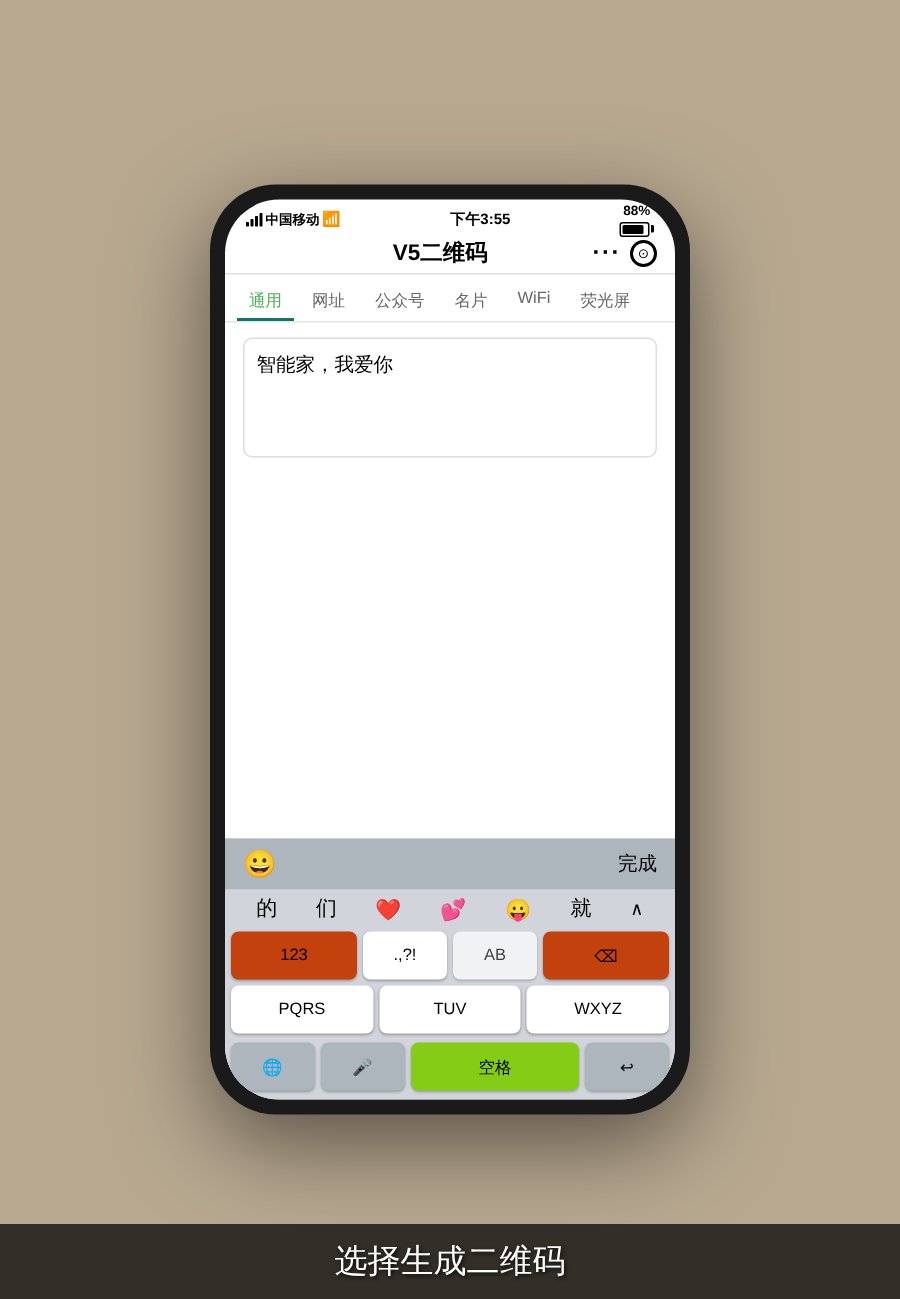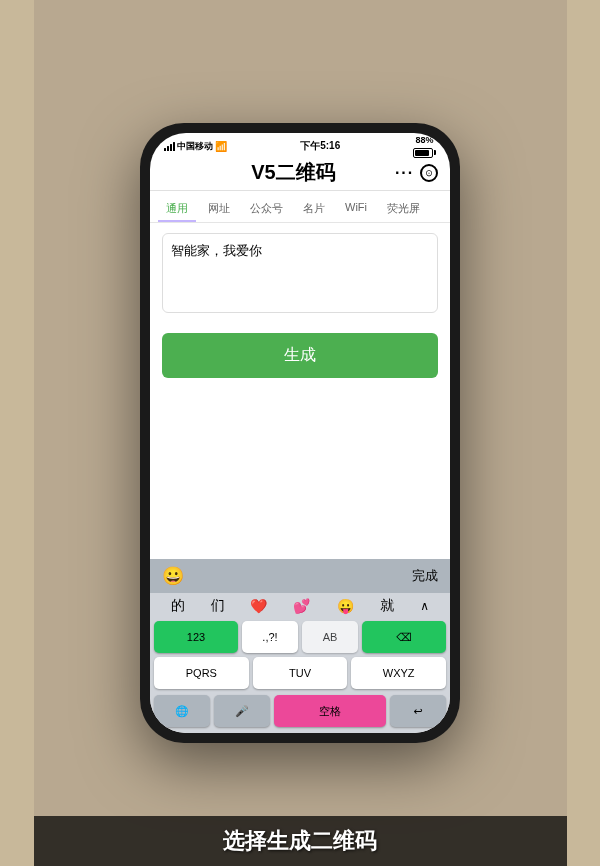--- a/index.html
+++ b/index.html
@@ -114,21 +114,21 @@
     
     .nav-bar {
       display: flex;
       align-items: center;
       justify-content: space-between;
       padding: 4px 12px;
       border-bottom: 1px solid #e0e0e0;
     }
 
     .nav-title {
-      font-size: 20px;
+      font-size: 15px;
       font-weight: 600;
       color: #000;
     }
 
     .nav-dots {
       font-size: 16px;
       font-weight: 700;
       letter-spacing: 1px;
       color: #000;
     }
@@ -155,21 +155,21 @@
     .tab-item {
       padding: 4px 8px;
       font-size: 11px;
       color: #666;
       cursor: pointer;
       border-bottom: 2px solid transparent;
     }
 
     .tab-item.active {
       color: #4caf50;
-      border-bottom: 2px solid #c4b5fd;
+      border-bottom: 2px solid #0f766e;
     }
 
     
     .content-area {
       flex: 1;
       padding: 10px 12px 20px;
       display: flex;
       flex-direction: column;
       gap: 20px;
     }
@@ -249,21 +249,21 @@
 
     .key-wide {
       flex: 1.5;
     }
 
     .key-normal {
       flex: 1;
     }
 
     .key-dark {
-      background: #22c55e;
+      background: #c2410c;
       color: #000;
     }
 
     .keyboard-bottom-row {
       display: flex;
       gap: 4px;
       padding: 0 4px;
       margin-bottom: 2px;
     }
 
@@ -287,44 +287,44 @@
       left: 0;
       right: 0;
       background: rgba(0,0,0,0.75);
       padding: 8px 16px;
       text-align: center;
     }
 
     .subtitle-text {
       color: #fff;
       font-size: 22px;
-      font-weight: 700;
+      font-weight: 400;
       text-shadow: 1px 1px 3px rgba(0,0,0,0.8);
     }
   </style>
 </head>
 <body>
 
-<div style="position:relative; width:533px; height:866px; background:#b8a890; display:flex; align-items:center; justify-content:center;">
+<div style="position:relative; width:600px; height:866px; background:#b8a890; display:flex; align-items:center; justify-content:center;">
 
   <div class="phone-outer">
     <div class="phone-inner">
 
       <div class="status-bar">
         <div class="status-left">
           <div class="signal-bars">
             <div class="signal-bar" style="height:3px"></div>
             <div class="signal-bar" style="height:5px"></div>
             <div class="signal-bar" style="height:7px"></div>
             <div class="signal-bar" style="height:9px"></div>
           </div>
           <span>中国移动</span>
           <span style="font-size:10px">📶</span>
         </div>
-        <div class="status-center">下午5:16</div>
+        <div class="status-center">下午3:55</div>
         <div class="status-right">
           <span>88%</span>
           <div class="battery">
             <div class="battery-body">
               <div class="battery-fill"></div>
             </div>
             <div class="battery-tip"></div>
           </div>
         </div>
       </div>
@@ -344,21 +344,20 @@
         <div class="tab-item">公众号</div>
         <div class="tab-item">名片</div>
         <div class="tab-item">WiFi</div>
         <div class="tab-item">荧光屏</div>
       </div>
 
       <div class="content-area">
         <div class="text-input-box">
           <span>智能家，我爱你</span>
         </div>
-        <button class="generate-btn">生成</button>
       </div>
 
       <div class="keyboard-area">
 
         <div class="keyboard-toolbar">
           <span class="emoji-icon">😀</span>
           <span style="color:#000000;font-size:13px;">完成</span>
         </div>
 
         <div class="predictive-bar">
@@ -384,21 +383,21 @@
           <div class="keyboard-row">
             <div class="key key-normal">PQRS</div>
             <div class="key key-normal">TUV</div>
             <div class="key key-normal">WXYZ</div>
           </div>
         </div>
 
         <div class="keyboard-bottom-row">
           <div class="key-bottom" style="flex:1">🌐</div>
           <div class="key-bottom" style="flex:1">🎤</div>
-          <div class="key-bottom" style="flex:2;background:#ec4899">空格</div>
+          <div class="key-bottom" style="flex:2;background:#84cc16">空格</div>
           <div class="key-bottom" style="flex:1">↩</div>
         </div>
       </div>
 
     </div>
   </div>
 
   <div class="subtitle-bar" style="position:absolute;bottom:0;left:0;right:0;background:rgba(0,0,0,0.72);padding:10px 20px;text-align:center;">
     <span class="subtitle-text">选择生成二维码</span>
   </div>

